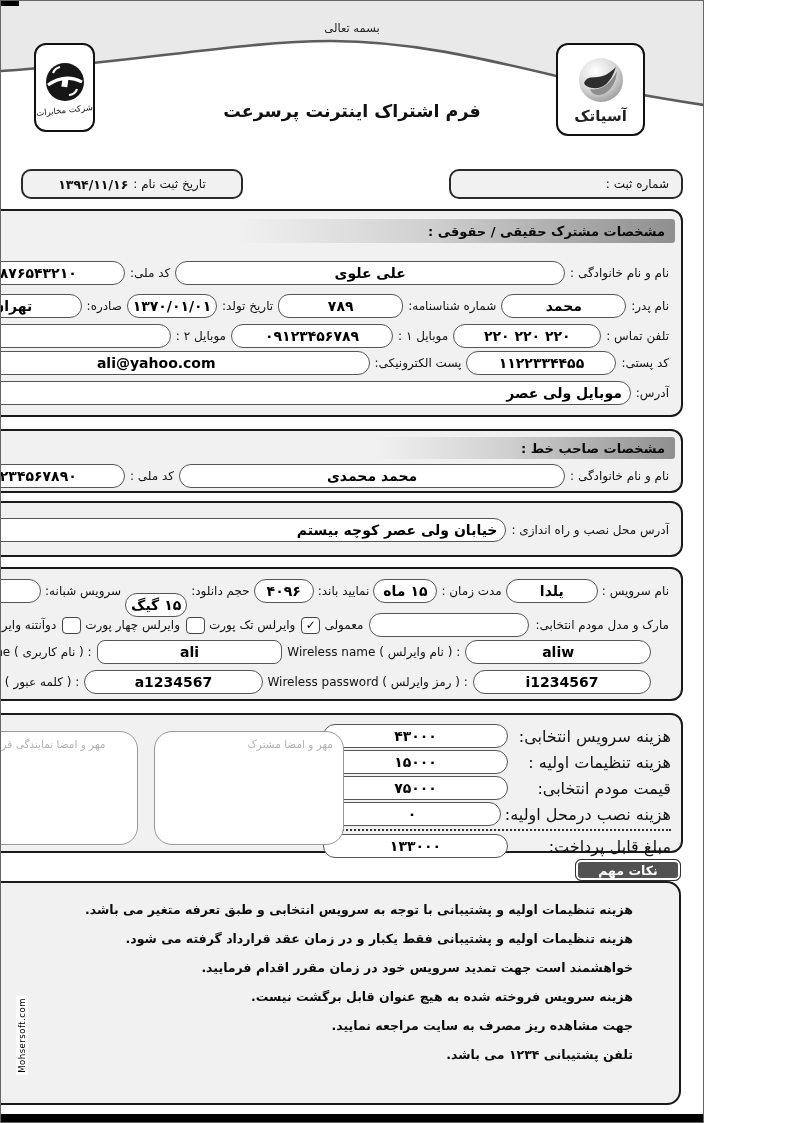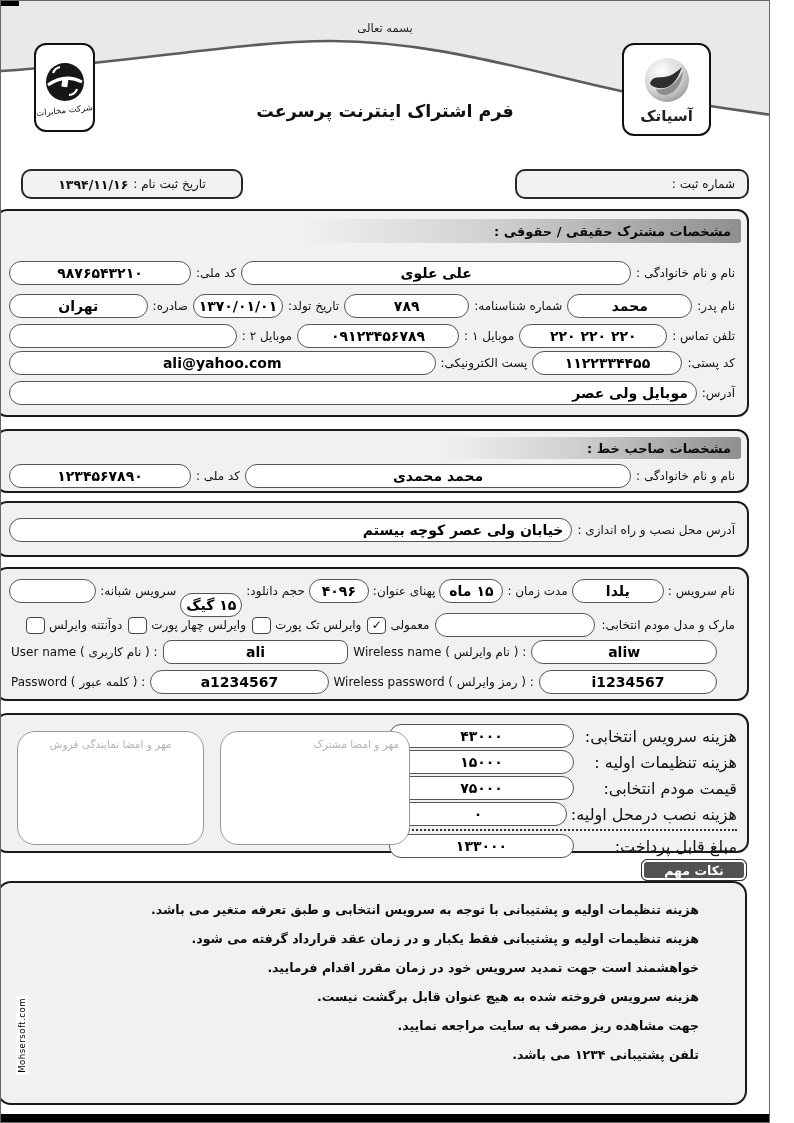--- a/index.html
+++ b/index.html
@@ -1,16 +1,16 @@
 <!DOCTYPE html>
 <html lang="fa"><head>
 <meta charset="utf-8">
 <style>
   html,body{margin:0;padding:0;background:#fff;}
-  .page{position:relative;width:770px;height:1123px;background:#fff;overflow:hidden;
+  .page{position:relative;width:704px;height:1123px;background:#fff;overflow:hidden;
         font-family:"DejaVu Sans",sans-serif;border:1px solid #666;box-sizing:border-box;direction:rtl;}
   
   .hdr-svg{position:absolute;top:0;left:0;}
   .bismillah{position:absolute;top:20px;left:0;width:100%;text-align:center;font-size:11.5px;color:#222;}
   .form-title{position:absolute;top:100px;left:0;width:100%;text-align:center;font-size:17.5px;font-weight:bold;color:#111;}
   .logo-box{position:absolute;background:#fff;border:2px solid #111;border-radius:12px;box-sizing:border-box;
             display:flex;flex-direction:column;align-items:center;justify-content:center;gap:2px;}
   .tci{left:33px;top:42px;width:61px;height:89px;}
   .asia{right:58px;top:42px;width:89px;height:93px;}
   .tci-caption{font-size:8.5px;color:#111;transform:rotate(-6deg);white-space:nowrap;}
@@ -113,21 +113,21 @@
     <div class="frow" style="top:49px;">
       <span class="lbl">نام و نام خانوادگی :</span>
       <div class="field grow">علی علوی</div>
       <span class="lbl">کد ملی:</span>
       <div class="field" style="width:182px;">۹۸۷۶۵۴۳۲۱۰</div>
     </div>
     <div class="frow" style="top:82px;">
       <span class="lbl">نام پدر:</span>
       <div class="field" style="width:125px;">محمد</div>
       <span class="lbl">شماره شناسنامه:</span>
-      <div class="field" style="width:125px;">۷۸۹</div>
+      <div class="field" style="width:125px;border-radius:11px;">۷۸۹</div>
       <span class="lbl">تاریخ تولد:</span>
       <div class="field" style="width:90px;">۱۳۷۰/۰۱/۰۱</div>
       <span class="lbl">صادره:</span>
       <div class="field grow">تهران</div>
     </div>
     <div class="frow" style="top:112px;">
       <span class="lbl">تلفن تماس :</span>
       <div class="field" style="width:148px;">۲۲۰ ۲۲۰ ۲۲۰</div>
       <span class="lbl">موبایل ۱ :</span>
       <div class="field" style="width:162px;">۰۹۱۲۳۴۵۶۷۸۹</div>
@@ -162,21 +162,21 @@
       <div class="field grow rt">خیابان ولی عصر کوچه بیستم</div>
     </div>
   </div>
 
   <div class="sec" style="top:566px;height:134px;">
     <div class="frow" style="top:9px;gap:4px;">
       <span class="lbl">نام سرویس :</span>
       <div class="field" style="width:92px;">یلدا</div>
       <span class="lbl">مدت زمان :</span>
       <div class="field" style="width:64px;">۱۵ ماه</div>
-      <span class="lbl">پهنای عنوان:</span>
+      <span class="lbl">نمایید باند:</span>
       <div class="field" style="width:60px;">۴۰۹۶</div>
       <span class="lbl">حجم دانلود:</span>
       <div class="field" style="width:62px;margin-top:28px;">۱۵ گیگ</div>
       <span class="lbl">سرویس شبانه:</span>
       <div class="field grow"></div>
     </div>
     <div class="frow" style="top:43px;gap:6px;">
       <span class="lbl">مارک و مدل مودم انتخابی:</span>
       <div class="field" style="width:160px;"></div>
       <span class="chkgrp">

